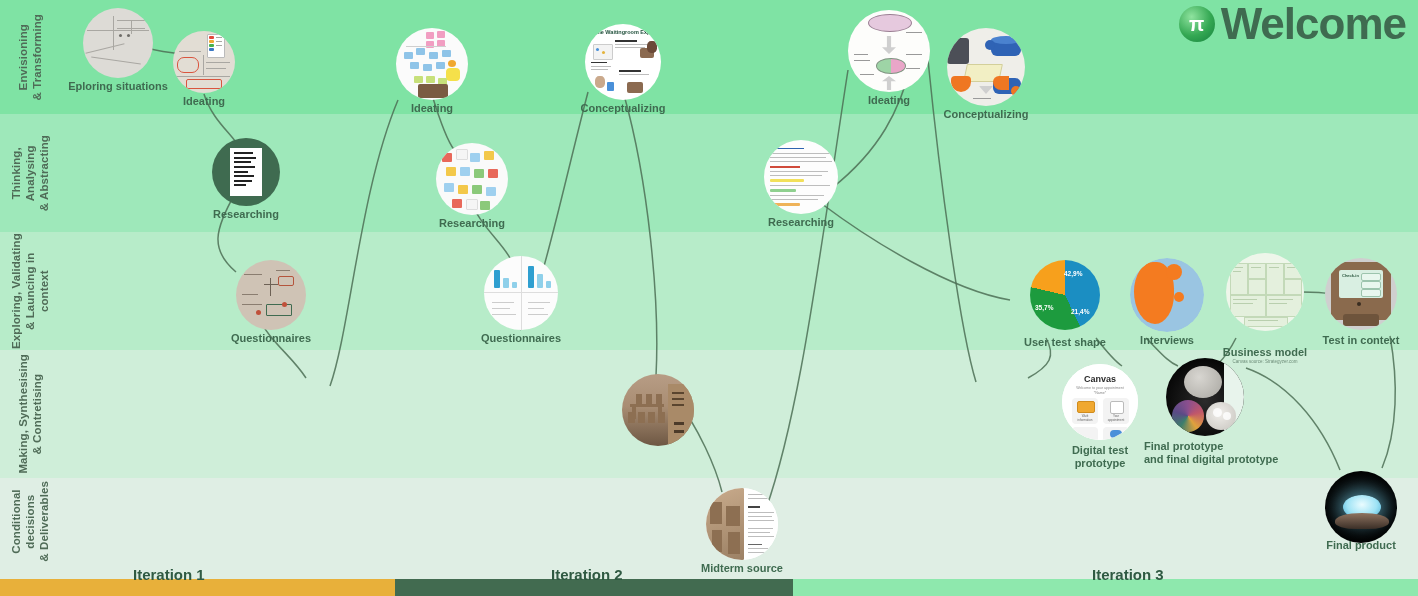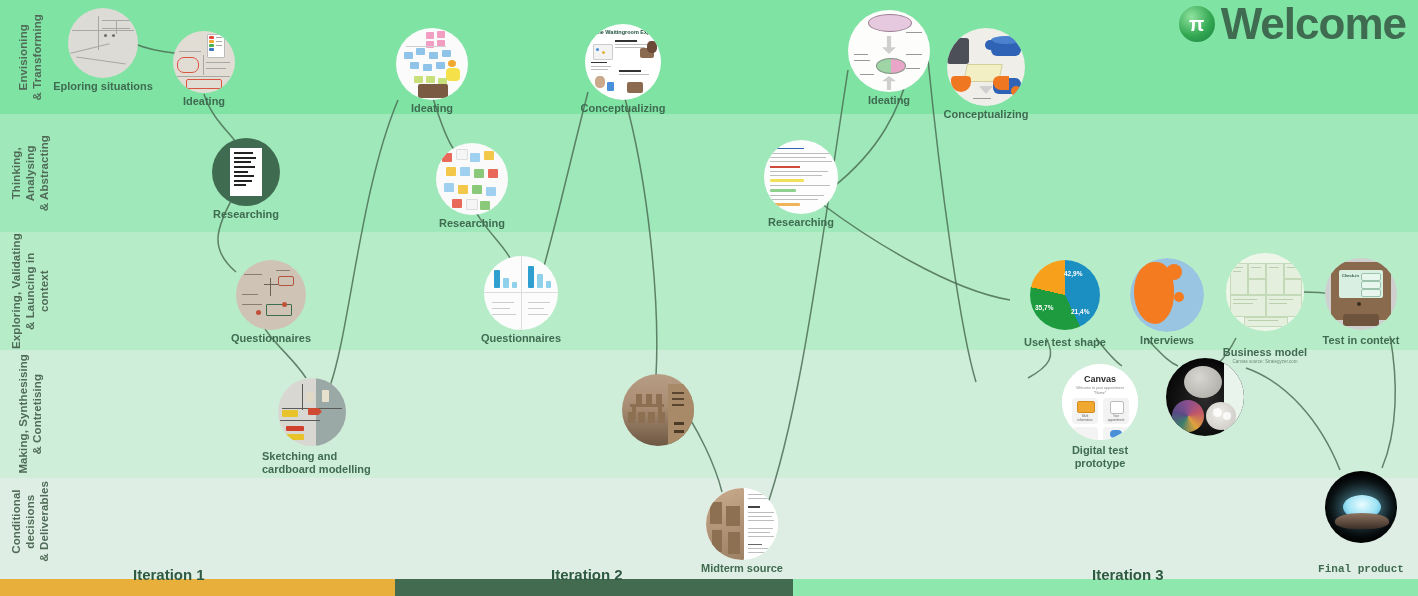--- a/index.html
+++ b/index.html
@@ -171,21 +171,21 @@
     <path d="M928,60 C940,180 960,330 976,382"></path>
     <path d="M1046,338 C1056,356 1050,366 1028,378"></path>
     <path d="M1096,338 C1110,356 1116,362 1122,366"></path>
     <path d="M1146,338 C1160,352 1168,362 1178,366"></path>
     <path d="M1236,338 C1230,350 1224,358 1218,364"></path>
     <path d="M1302,292 C1314,292 1322,292 1330,294"></path>
     <path d="M1390,336 C1398,380 1398,430 1382,468"></path>
     <path d="M1246,368 C1286,382 1320,420 1340,470"></path>
   </svg>
 
-  <div class="node" style="left:68px;top:8px;">
+  <div class="node" style="left:83px;top:8px;">
     <div class="bubble sk-paper" style="width:70px;height:70px;">
       <div class="tex">
         <div class="ln" style="left:4px;top:22px;width:62px;"></div>
         <div class="ln" style="left:2px;top:40px;width:40px;transform:rotate(-14deg);"></div>
         <div class="lnv" style="left:30px;top:8px;height:34px;"></div>
         <div class="ln" style="left:34px;top:12px;width:28px;"></div>
         <div class="lnv" style="left:48px;top:12px;height:14px;"></div>
         <div class="ln" style="left:34px;top:20px;width:28px;"></div>
         <div class="ln" style="left:8px;top:52px;width:50px;transform:rotate(8deg);"></div>
         <div class="blk" style="left:36px;top:26px;width:3px;height:3px;border-radius:50%;"></div>
@@ -245,39 +245,20 @@
         <div class="ln" style="left:6px;top:34px;width:16px;background:#8a7d70;"></div>
         <div class="ln" style="left:6px;top:44px;width:20px;background:#8a7d70;"></div>
         <div class="sq" style="left:30px;top:44px;width:24px;height:10px;border:1px solid #3f6b50;"></div>
         <div class="sq" style="left:46px;top:42px;width:5px;height:5px;border-radius:50%;background:#c0503a;"></div>
         <div class="sq" style="left:20px;top:50px;width:5px;height:5px;border-radius:50%;background:#c0503a;"></div>
       </div>
     </div>
     <div class="cap" style="top:72px;width:110px;">Questionnaires</div>
   </div>
 
-  <div class="node" style="left:278px;top:378px;">
-    <div class="bubble" style="width:68px;height:68px;background:#d9d7d2;">
-      <div class="tex">
-        <div class="sq" style="left:38px;top:0;width:30px;height:68px;background:#9aa8a6;"></div>
-        <div class="ln" style="left:4px;top:30px;width:60px;background:#5c5a57;"></div>
-        <div class="ln" style="left:2px;top:42px;width:40px;background:#5c5a57;"></div>
-        <div class="lnv" style="left:24px;top:6px;height:26px;background:#5c5a57;"></div>
-        <div class="sq" style="left:4px;top:32px;width:16px;height:7px;background:#e8c42a;"></div>
-        <div class="sq" style="left:8px;top:48px;width:18px;height:5px;background:#d0402c;"></div>
-        <div class="sq" style="left:6px;top:56px;width:20px;height:6px;background:#e8c42a;"></div>
-        <div class="sq" style="left:30px;top:30px;width:14px;height:7px;background:#cf4b33;
-            clip-path:polygon(0 0,75% 0,100% 50%,75% 100%,0 100%);"></div>
-        <div class="sq" style="left:28px;top:14px;width:8px;height:10px;background:#e0d9c6;"></div>
-        <div class="sq" style="left:44px;top:12px;width:7px;height:12px;background:#e6e0cd;"></div>
-      </div>
-    </div>
-    <div class="cap left" style="top:72px;width:140px;left:-16px;">Sketching and
-cardboard modelling</div>
-  </div>
 
   <div class="node" style="left:396px;top:28px;">
     <div class="bubble" style="width:72px;height:72px;background:#fbfbfb;">
       <div class="tex">
         <div class="sticky" style="left:30px;top:4px;width:8px;height:7px;background:#f19ec2;"></div>
         <div class="sticky" style="left:41px;top:3px;width:8px;height:7px;background:#f19ec2;"></div>
         <div class="sticky" style="left:30px;top:13px;width:8px;height:7px;background:#f19ec2;"></div>
         <div class="sticky" style="left:41px;top:12px;width:8px;height:7px;background:#f19ec2;"></div>
         <div class="sticky" style="left:8px;top:24px;width:9px;height:7px;background:#8fc4e8;"></div>
         <div class="sticky" style="left:20px;top:20px;width:9px;height:7px;background:#8fc4e8;"></div>
@@ -580,29 +561,31 @@
       <div class="sq" style="left:58px;top:0;width:62px;height:78px;background:#e8f4ec;"></div>
       <div class="sq" style="left:18px;top:8px;width:38px;height:32px;border-radius:50%;
            background:radial-gradient(circle at 40% 35%,#d8d6d1,#a9a7a1);"></div>
       <div class="sq" style="left:6px;top:42px;width:32px;height:32px;border-radius:50%;
            background:conic-gradient(#8b4f8e,#c1576a,#e0a23c,#3c7e6c,#5a4a86,#8b4f8e);"></div>
       <div class="sq" style="left:40px;top:44px;width:30px;height:28px;border-radius:50%;
            background:radial-gradient(circle at 45% 40%,#f0eeea,#c6c3bd);"></div>
       <div class="sq" style="left:47px;top:50px;width:9px;height:9px;border-radius:50%;background:#ffffff;opacity:.8;"></div>
       <div class="sq" style="left:57px;top:54px;width:8px;height:8px;border-radius:50%;background:#ffffff;opacity:.8;"></div>
     </div>
+    <div class="cap left" style="top:82px;width:170px;left:-22px;">Final prototype
+and final digital prototype</div>
   </div>
 
   <div class="node" style="left:1325px;top:471px;">
     <div class="bubble ph-final" style="width:72px;height:72px;">
       <div class="glow" style="left:18px;top:24px;width:38px;height:24px;"></div>
       <div class="sq" style="left:10px;top:42px;width:54px;height:16px;border-radius:50% 50% 40% 40%;
            background:linear-gradient(180deg,#8e7360,#3b2f27);"></div>
     </div>
-    <div class="cap" style="top:92px;width:110px;font-family:Liberation Mono, monospace;">Final product</div>
+    <div class="cap" style="top:68px;width:110px;">Final product</div>
   </div>
 
   <div class="itbar it1"></div>
   <div class="itbar it2"></div>
   <div class="itbar it3"></div>
   <div class="itlabel" style="left:133px;">Iteration 1</div>
   <div class="itlabel" style="left:551px;">Iteration 2</div>
   <div class="itlabel" style="left:1092px;">Iteration 3</div>
 
   <div class="logo">

